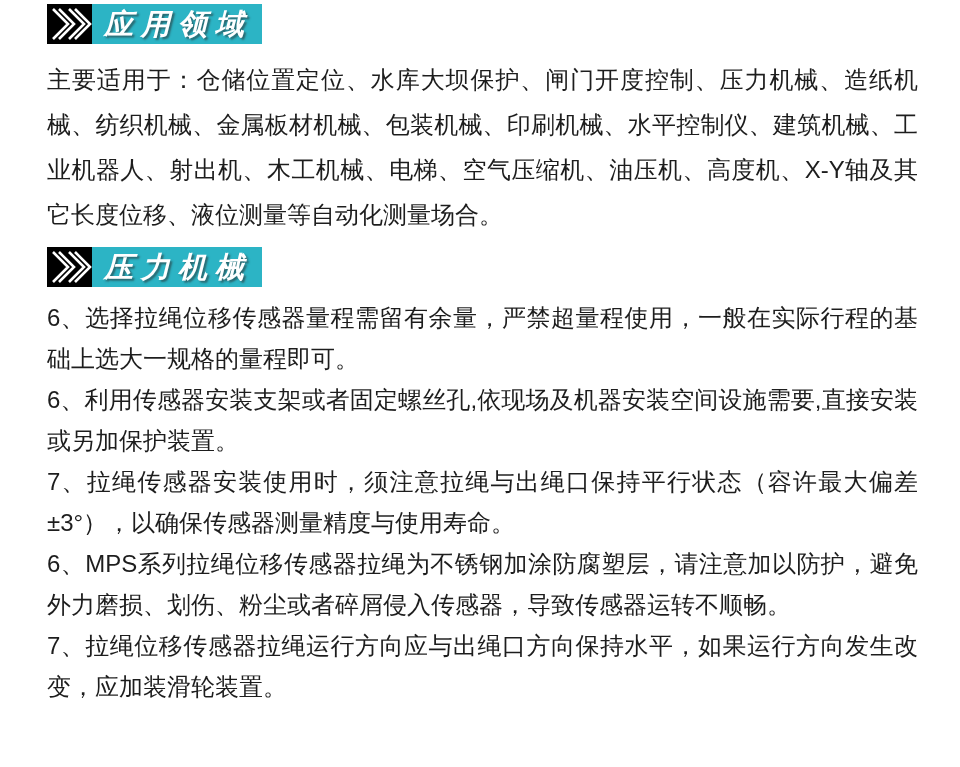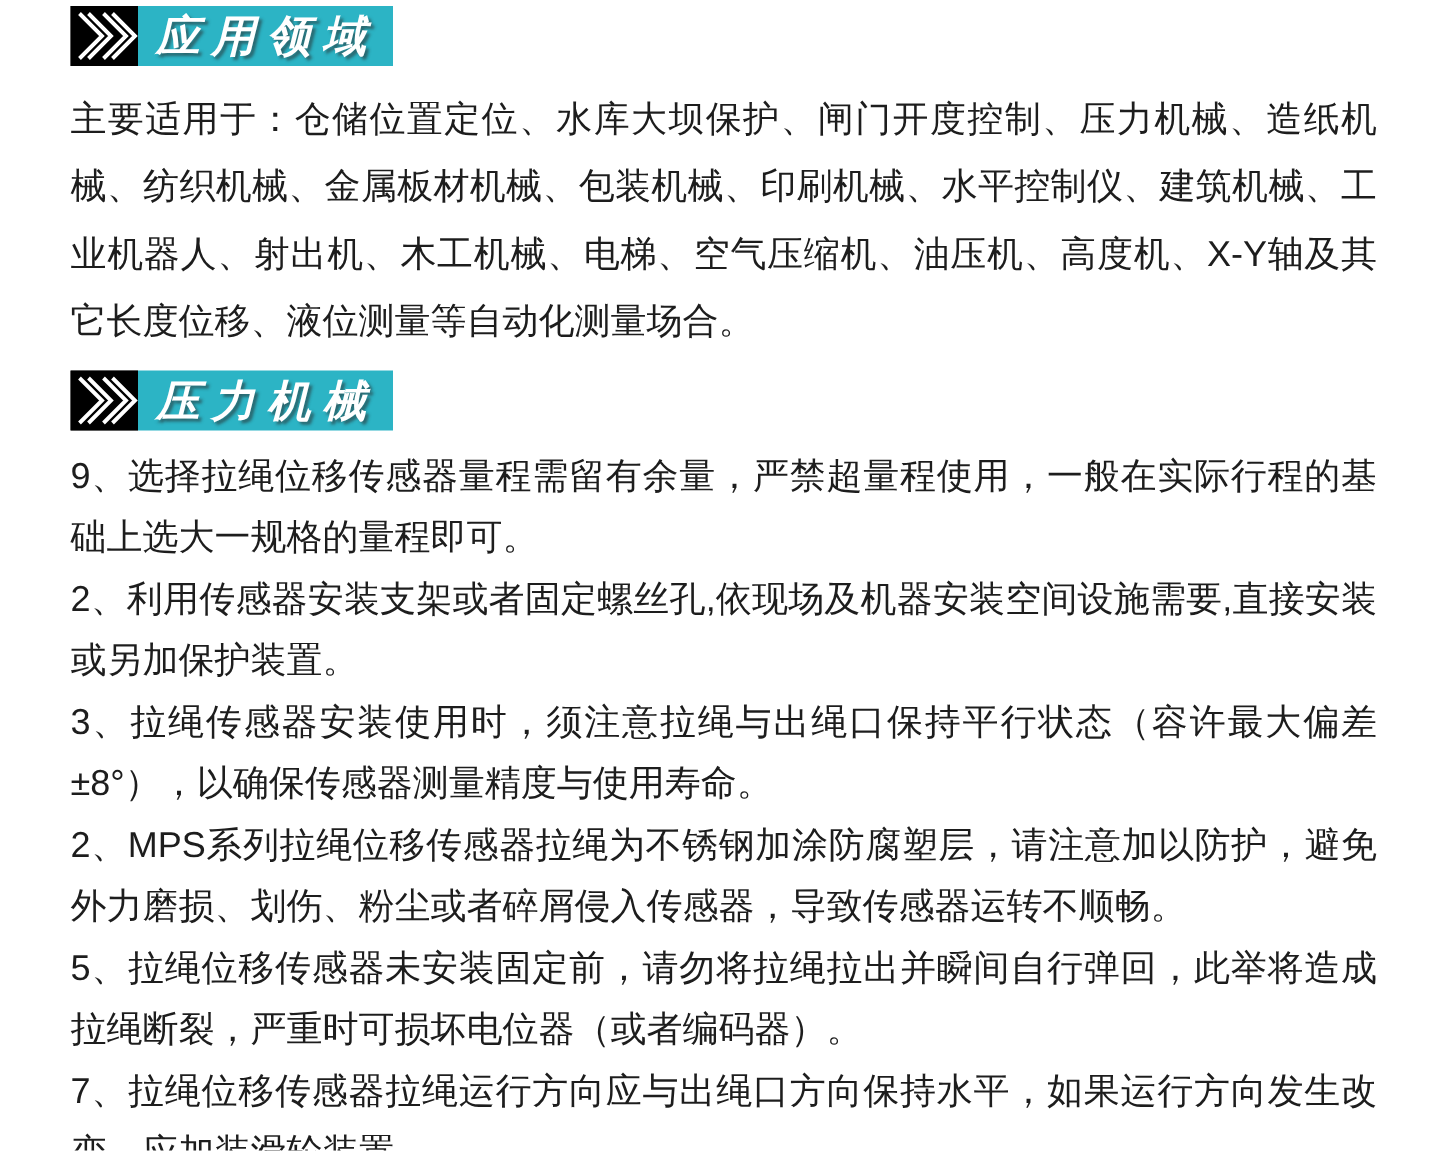--- a/index.html
+++ b/index.html
@@ -96,22 +96,21 @@
           <rect x="0" y="0" width="45" height="40" fill="#000000"></rect>
           <path d="M6 5 L21 20 L6 35" fill="none" stroke="#ffffff" stroke-width="2.6"></path>
           <path d="M12 5 L27 20 L12 35" fill="none" stroke="#ffffff" stroke-width="2.6"></path>
           <path d="M22 5 L37 20 L22 35" fill="none" stroke="#ffffff" stroke-width="2.6"></path>
           <path d="M28 5 L43 20 L28 35" fill="none" stroke="#ffffff" stroke-width="2.6"></path>
         </svg>
       </span>
       <span class="sec-title">压力机械</span>
     </div>
     <ol class="inst-list">
-      <li class="body-text">9、选择拉绳位移传感器量程需留有余量，严禁超量程使用，一般在实际行程的基础上选大一规格的量程即可。</li>
-      <li class="body-text">2、利用传感器安装支架或者固定螺丝孔,依现场及机器安装空间设施需要,直接安装或另加保护装置。</li>
-      <li class="body-text">3、拉绳传感器安装使用时，须注意拉绳与出绳口保持平行状态（容许最大偏差±8°），以确保传感器测量精度与使用寿命。</li>
-      <li class="body-text">2、MPS系列拉绳位移传感器拉绳为不锈钢加涂防腐塑层，请注意加以防护，避免外力磨损、划伤、粉尘或者碎屑侵入传感器，导致传感器运转不顺畅。</li>
-      <li class="body-text">5、拉绳位移传感器未安装固定前，请勿将拉绳拉出并瞬间自行弹回，此举将造成拉绳断裂，严重时可损坏电位器（或者编码器）。</li>
+      <li class="body-text">6、选择拉绳位移传感器量程需留有余量，严禁超量程使用，一般在实际行程的基础上选大一规格的量程即可。</li>
+      <li class="body-text">6、利用传感器安装支架或者固定螺丝孔,依现场及机器安装空间设施需要,直接安装或另加保护装置。</li>
+      <li class="body-text">7、拉绳传感器安装使用时，须注意拉绳与出绳口保持平行状态（容许最大偏差±3°），以确保传感器测量精度与使用寿命。</li>
+      <li class="body-text">6、MPS系列拉绳位移传感器拉绳为不锈钢加涂防腐塑层，请注意加以防护，避免外力磨损、划伤、粉尘或者碎屑侵入传感器，导致传感器运转不顺畅。</li>
       <li class="body-text">7、拉绳位移传感器拉绳运行方向应与出绳口方向保持水平，如果运行方向发生改变，应加装滑轮装置。</li>
     </ol>
   </section>
 
 </div>
 
 </body></html>

